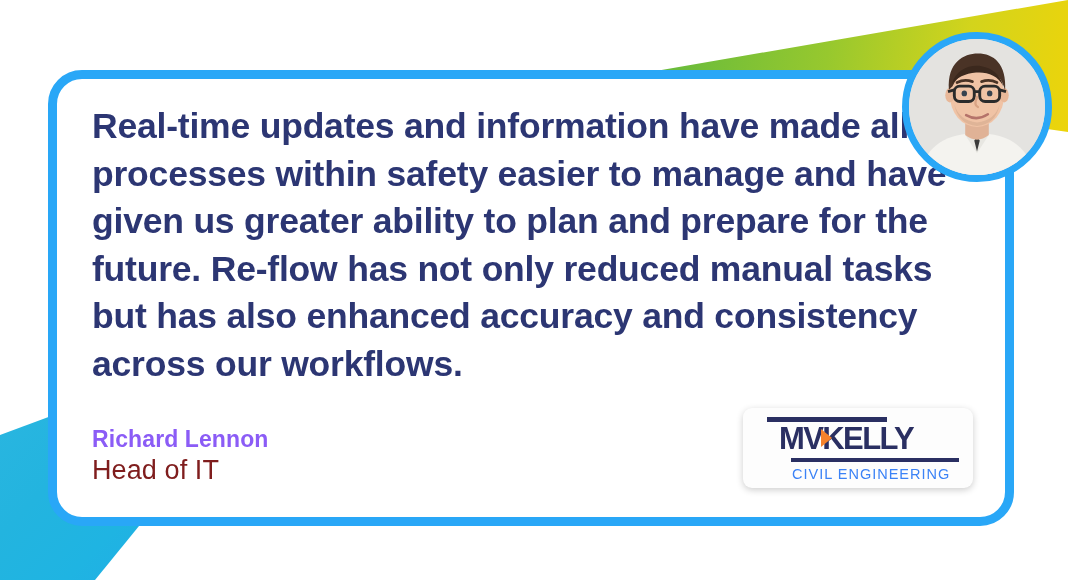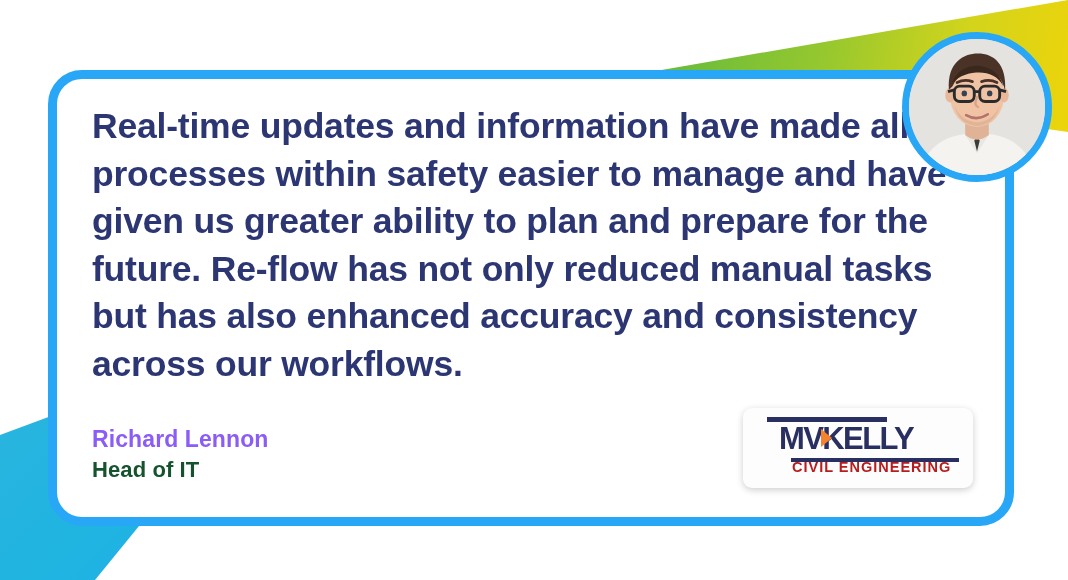--- a/index.html
+++ b/index.html
@@ -73,23 +73,23 @@
     margin-top: 36px;
   }
   #author-name {
     color: #8b5cf6;
     font-size: 23px;
     font-weight: bold;
     line-height: 30px;
     letter-spacing: 0.1px;
   }
   #author-role {
-    color: #14532d;
-    font-size: 22px;
-    font-weight: bold;
+    color: #7f1d1d;
+    font-size: 27px;
+    font-weight: normal;
     line-height: 32px;
     letter-spacing: 0.1px;
   }
 
   
   #avatar {
     position: absolute;
     left: 902px;
     top: 32px;
     width: 150px;
@@ -153,24 +153,24 @@
     position: absolute;
     left: 48px;
     top: 50px;
     width: 168px;
     height: 4px;
     background: #2a2f62;
   }
   .logo-sub {
     position: absolute;
     left: 49px;
-    top: 50px;
+    top: 57px;
     font-size: 14.5px;
-    font-weight: bold;
-    color: #b91c1c;
+    font-weight: normal;
+    color: #3b82f6;
     letter-spacing: 1.0px;
     line-height: 18px;
   }
 </style>
 </head>
 <body>
 
 <div id="canvas">
 
   <div class="deco-green"></div>

